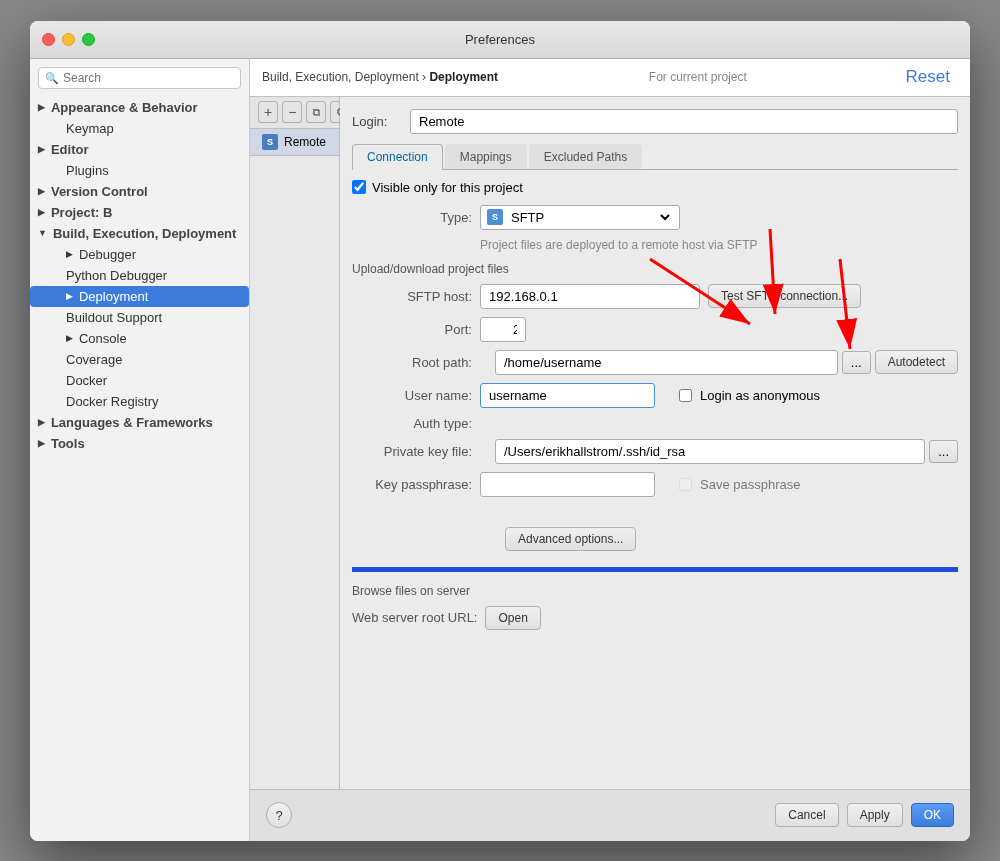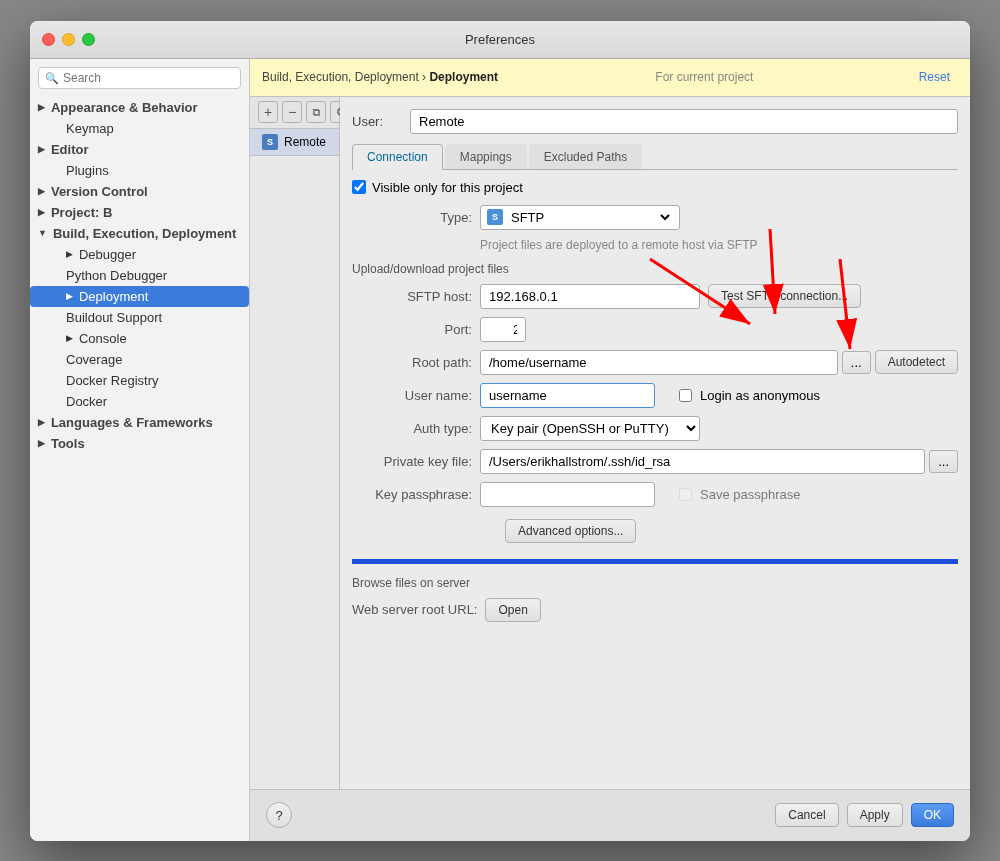--- a/index.html
+++ b/index.html
@@ -102,38 +102,38 @@
       font-weight: 600;
       padding-left: 8px;
       color: #444;
     }
     .sidebar-item.child { padding-left: 36px; align-items: center; }
     .sidebar-item.grandchild { padding-left: 36px; }
     .chevron { font-size: 9px; margin-right: 2px; }
     
     .breadcrumb-bar {
       height: 38px;
-      background: #fef9c3;
+      background: #ffffff;
       border-bottom: 1px solid #C0C0C0;
       display: flex;
       align-items: center;
       justify-content: space-between;
       padding: 0 12px;
     }
     .breadcrumb-text {
       font-size: 12px;
       color: #444;
     }
     .breadcrumb-text strong { color: #222; font-weight: 600; }
     .breadcrumb-project {
       font-size: 12px;
       color: #888;
     }
     .reset-btn {
-      font-size: 12px;
+      font-size: 17px;
       color: #3B7BDB;
       cursor: pointer;
       border: none;
       background: none;
       padding: 3px 8px;
     }
     
     .server-toolbar {
       height: 32px;
       border-bottom: 1px solid #C0C0C0;
@@ -290,20 +290,21 @@
     .btn-primary {
       background: linear-gradient(180deg, #5B9CF6, #3B7BDB);
       color: white;
       border-color: #2A6AC0;
     }
     .row-with-browse {
       display: flex;
       align-items: center;
       gap: 4px;
       flex: 1;
+      margin-left: 15px;
     }
     .browse-btn {
       padding: 3px 8px;
       font-size: 13px;
       border: 1px solid #B0B0B0;
       border-radius: 3px;
       background: linear-gradient(180deg, #F0F0F0, #E0E0E0);
       cursor: pointer;
     }
     .auth-select {
@@ -411,24 +412,24 @@
         <span>Buildout Support</span>
       </div>
       <div class="sidebar-item child">
         <span class="chevron">▶</span>
         <span>Console</span>
       </div>
       <div class="sidebar-item grandchild">
         <span>Coverage</span>
       </div>
       <div class="sidebar-item grandchild">
+        <span>Docker</span>
+      </div>
+      <div class="sidebar-item grandchild">
         <span>Docker Registry</span>
-      </div>
-      <div class="sidebar-item grandchild">
-        <span>Docker</span>
       </div>
       <div class="sidebar-item section-header">
         <span class="chevron">▶</span>
         <span>Languages &amp; Frameworks</span>
       </div>
       <div class="sidebar-item section-header">
         <span class="chevron">▶</span>
         <span>Tools</span>
       </div>
     </div>
@@ -456,21 +457,21 @@
           </div>
           <div class="server-list-item">
             <div class="server-icon sftp-small">S</div>
             <span style="font-size:12px;">Remote</span>
           </div>
         </div>
 
         <div class="right-panel">
 
           <div class="name-row">
-            <label class="name-label">User:</label>
+            <label class="name-label">Login:</label>
             <input type="text" class="name-input" value="Remote" style="">
           </div>
 
           <div class="tabs">
             <div class="tab active">Connection</div>
             <div class="tab">Mappings</div>
             <div class="tab">Excluded Paths</div>
           </div>
 
           <div>
@@ -518,41 +519,38 @@
 
             <div class="form-row">
               <span class="form-label">User name:</span>
               <input type="text" class="text-input blue-border" style="width: 175px;" value="username">
               <input type="checkbox" style="margin-left: 16px;">
               <label>Login as anonymous</label>
             </div>
 
             <div class="form-row">
               <span class="form-label">Auth type:</span>
-              <select class="auth-select">
-                <option>Key pair (OpenSSH or PuTTY)</option>
-              </select>
             </div>
 
             <div class="form-row">
               <span class="form-label">Private key file:</span>
               <div class="row-with-browse">
                 <input type="text" class="text-input" style="flex: 1 1 0%;" value="/Users/erikhallstrom/.ssh/id_rsa">
                 <button class="browse-btn">...</button>
               </div>
             </div>
 
             <div class="form-row">
               <span class="form-label">Key passphrase:</span>
               <input type="password" class="text-input" style="width: 175px;">
               <input type="checkbox" class="checkbox-disabled" style="margin-left: 16px;" disabled="">
               <label class="checkbox-disabled">Save passphrase</label>
             </div>
 
-            <div style="margin: 12px 0 0 128px; padding-left: 25px;">
+            <div style="margin: 30px 0 0 128px; padding-left: 25px;">
               <button class="btn">Advanced options...</button>
             </div>
 
             <div class="browse-section">
               <div class="section-title">Browse files on server</div>
               <div class="form-row">
                 <span class="form-label">Web server root URL:</span>
                 <button class="btn">Open</button>
               </div>
             </div>

